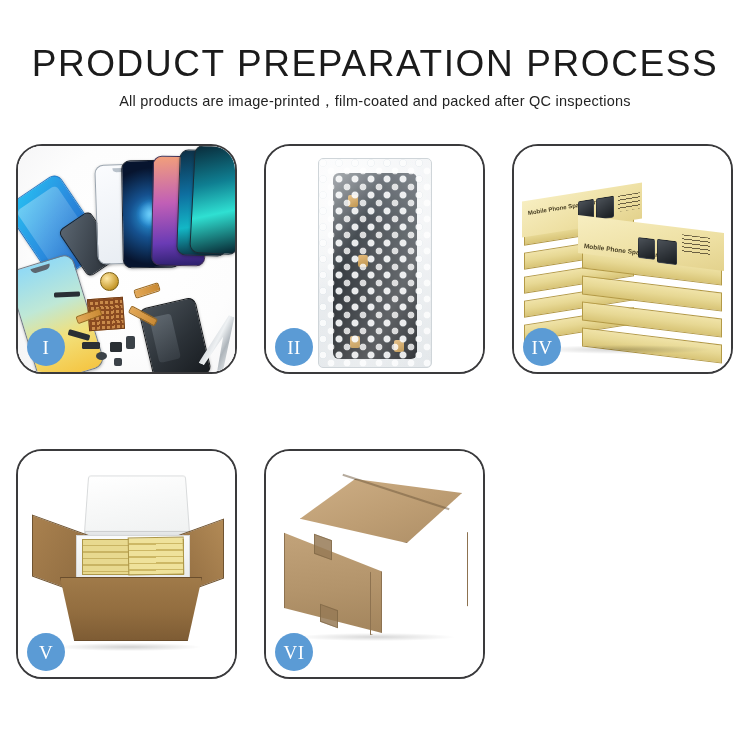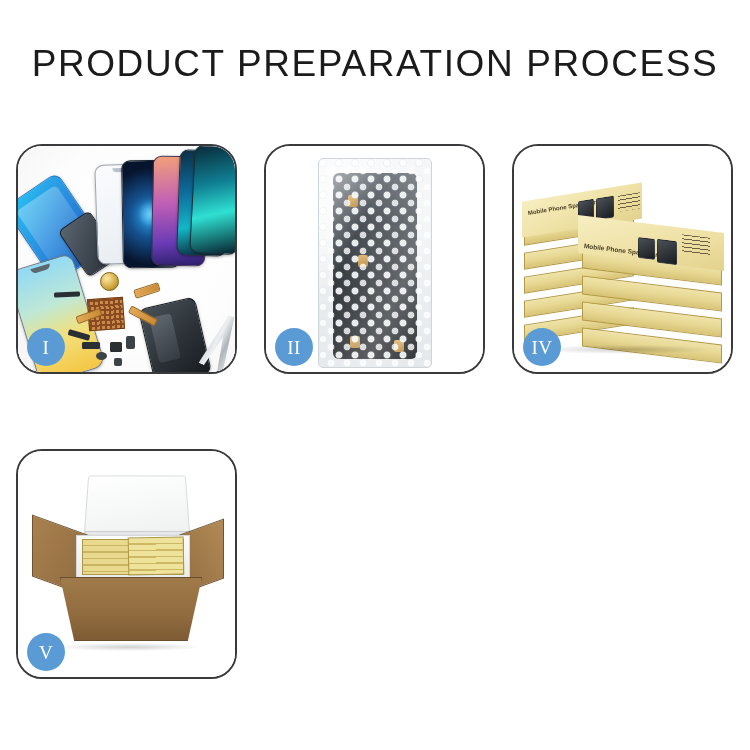--- a/index.html
+++ b/index.html
@@ -421,20 +421,21 @@
     background:radial-gradient(ellipse at center, rgba(0,0,0,.16), transparent 72%);
   }
 </style>
 </head>
 <body>
 
 <div class="page">
 
   <div class="heading-block">
     <div class="main-title">PRODUCT PREPARATION PROCESS</div>
+    <div class="sub-title">All products are image-printed，film-coated and packed after QC inspections</div>
   </div>
 
   <div class="grid">
 
     <div class="panel">
       <div class="panel-photo">
         <div class="p1-bg"></div>
 
         <div class="phone ph-blue"></div>
         <div class="phone ph-dark-sm"></div>
@@ -528,15 +529,29 @@
           <div class="p5-innerfoam"></div>
           <div class="p5-yellowstack"></div>
           <div class="p5-yellowstack2"></div>
           <div class="p5-body"></div>
           <div class="p5-shadow"></div>
         </div>
       </div>
       <div class="badge">V</div>
     </div>
 
+    <div class="panel">
+      <div class="panel-photo">
+        <div class="p6-wrap">
+          <div class="p6-top"></div>
+          <div class="p6-left"></div>
+          <div class="p6-right"></div>
+          <div class="p6-seam" style="left:58px;top:12px;width:112px;height:2px;transform:rotate(18deg);"></div>
+          <div class="p6-tape" style="left:32px;top:58px;width:16px;height:18px;transform:skewY(20deg);"></div>
+          <div class="p6-tape" style="left:38px;top:128px;width:16px;height:16px;transform:skewY(20deg);"></div>
+          <div class="p6-shadow"></div>
+        </div>
+      </div>
+      <div class="badge">VI</div>
+    </div>
 
   </div>
 </div>
 
 </body></html>

